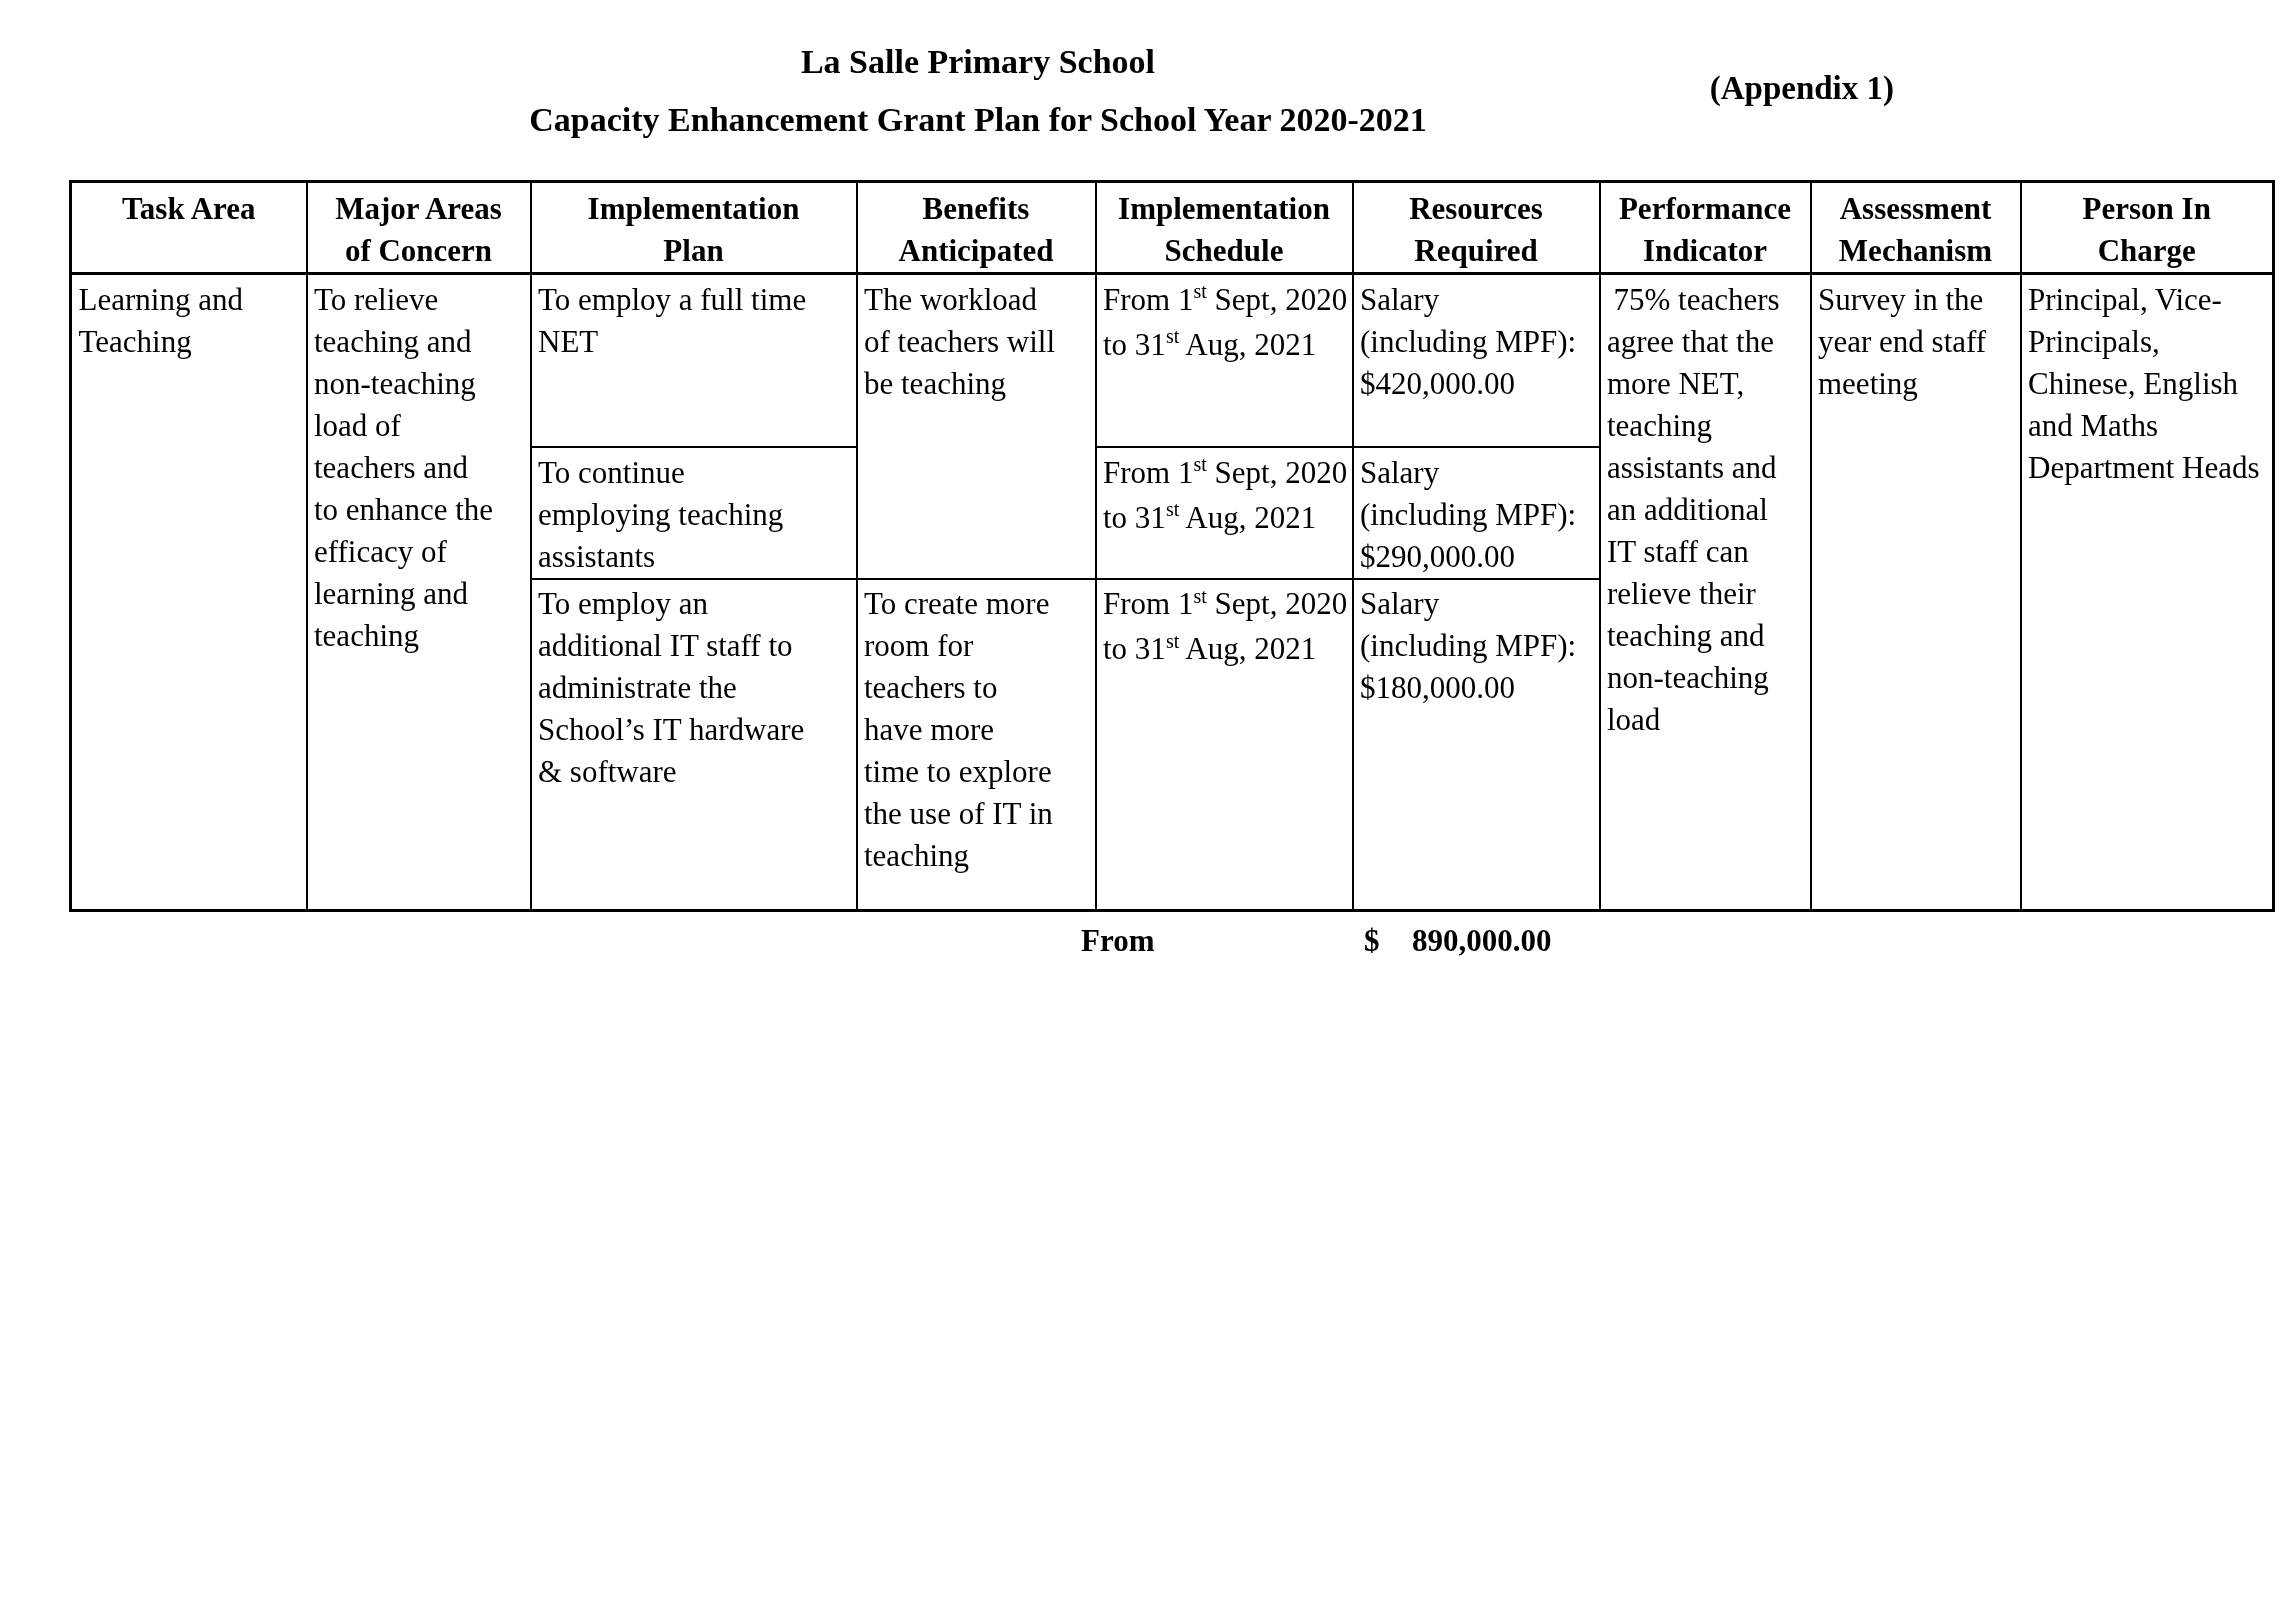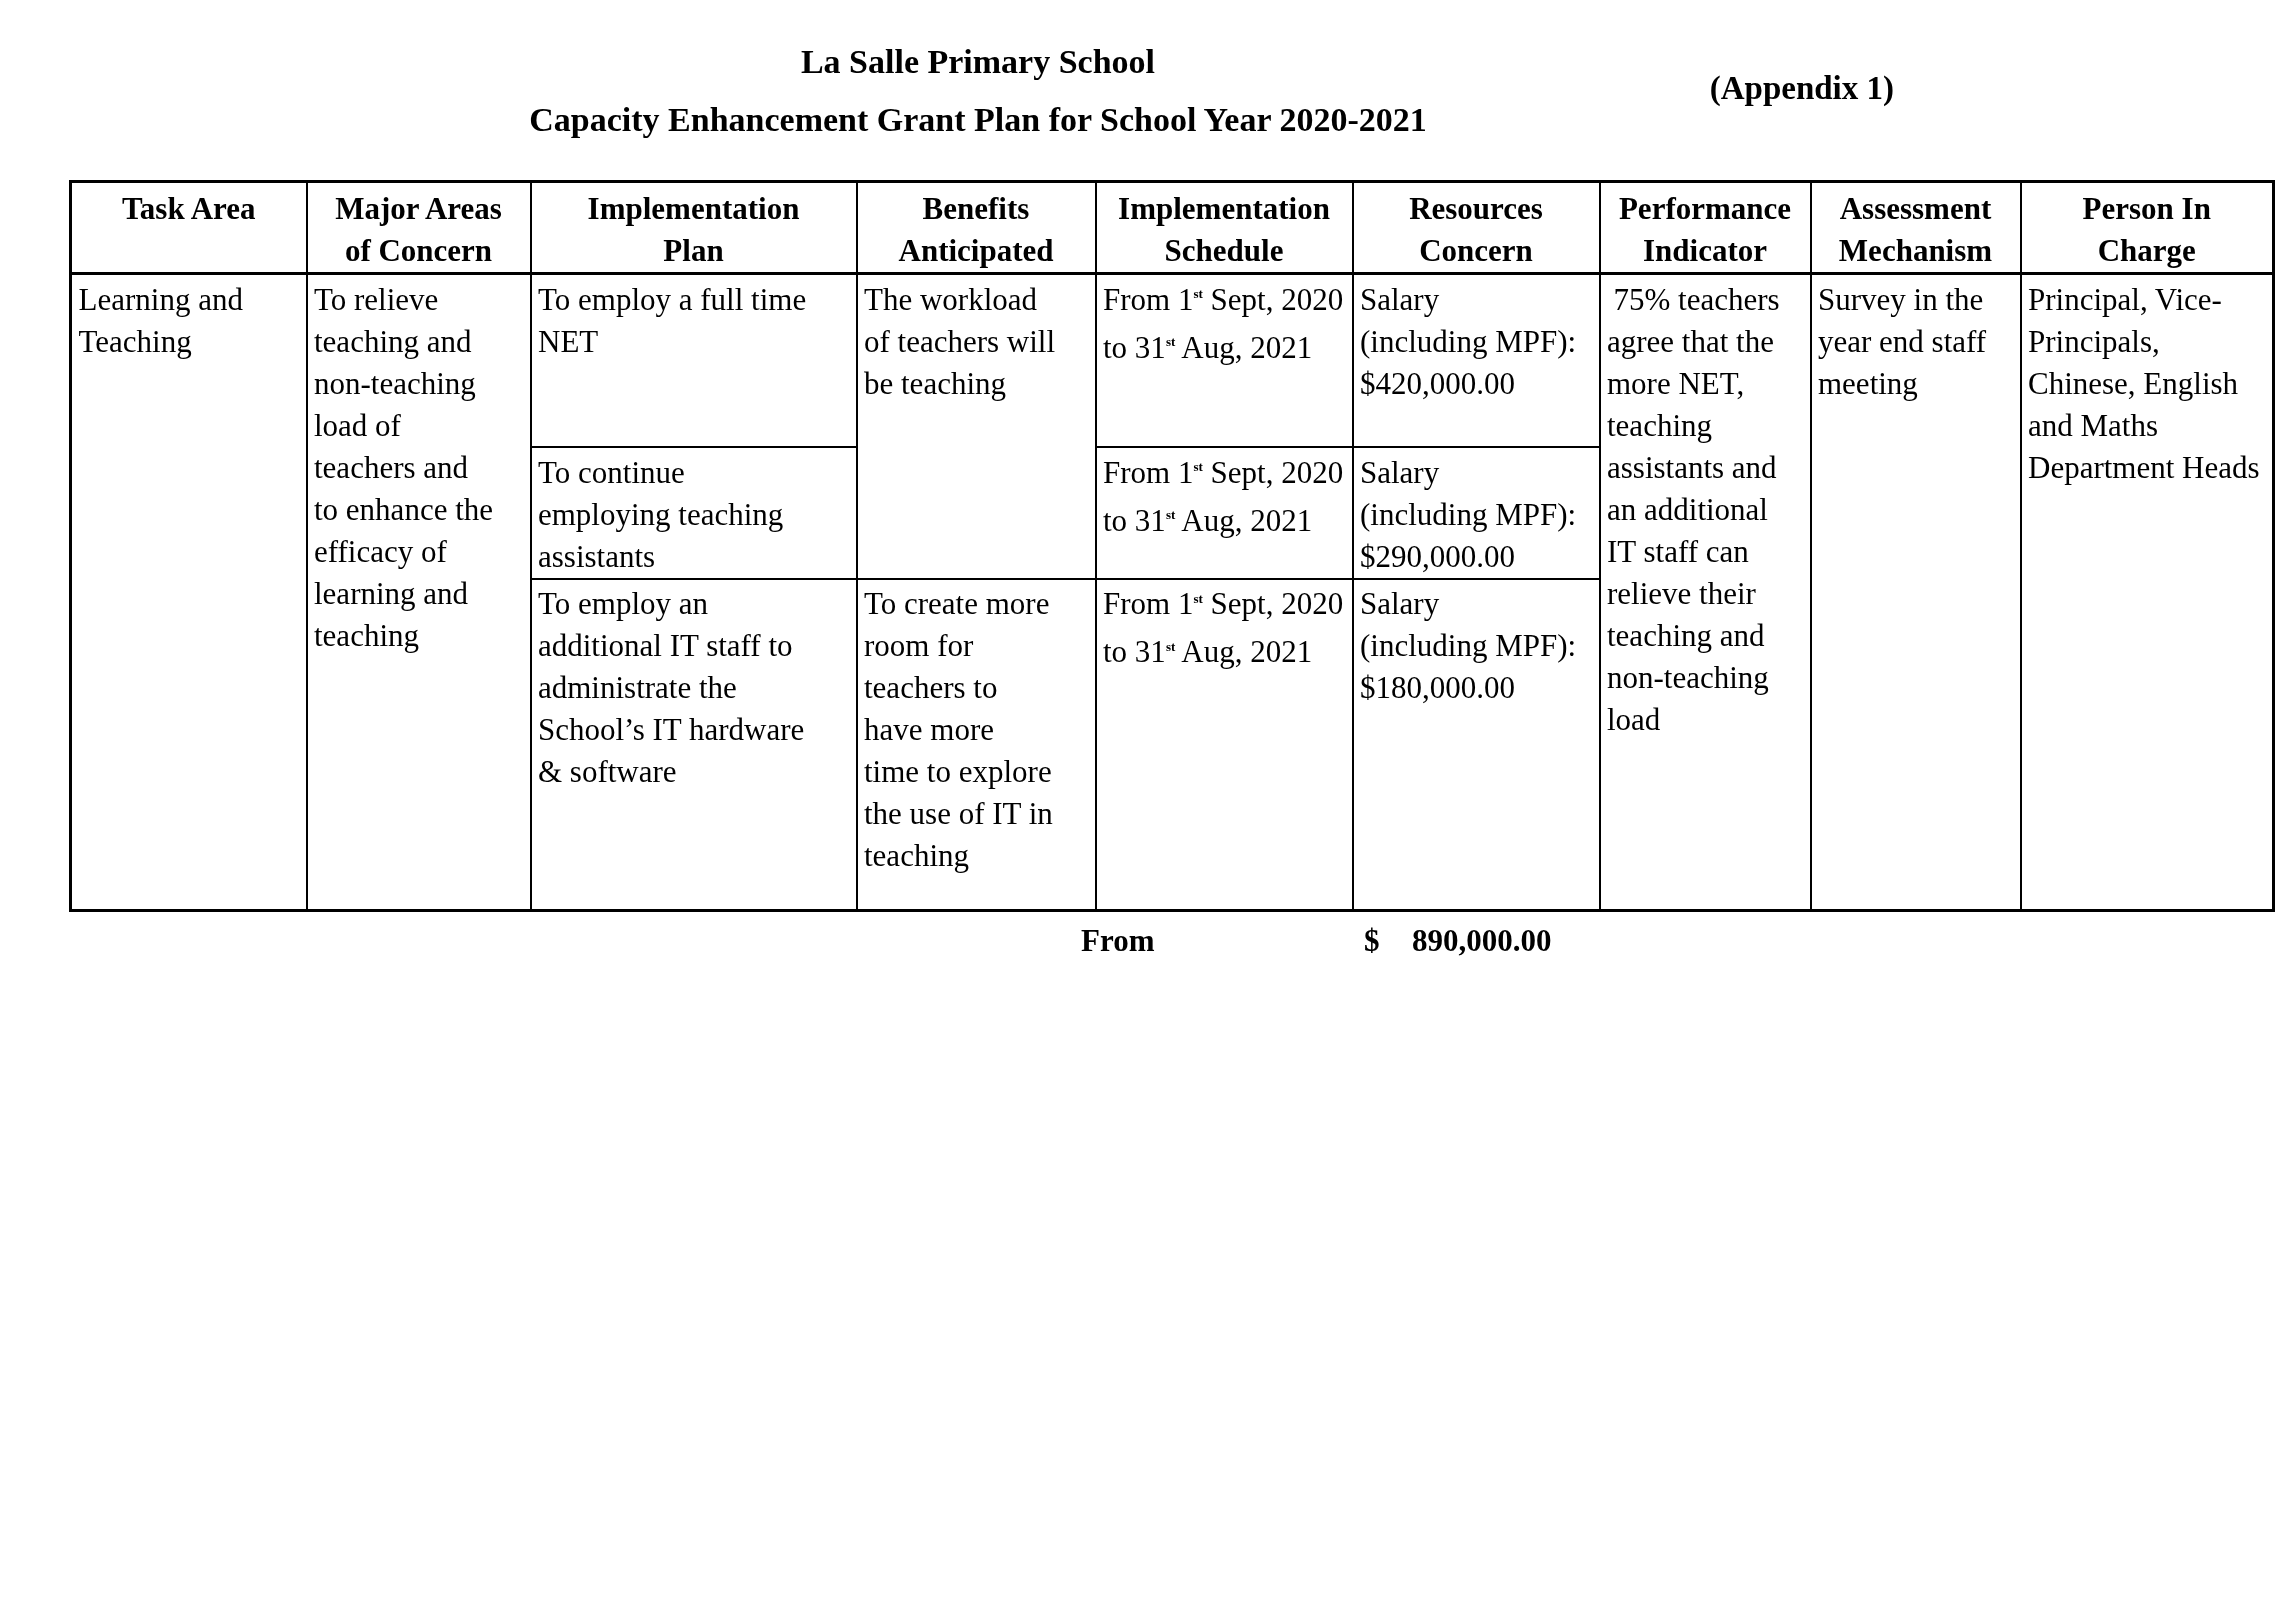--- a/index.html
+++ b/index.html
@@ -34,22 +34,22 @@
   }
   table.grid th {
     font-weight:bold; text-align:center;
     padding:5.2px 1.3px 0 1.3px;
     border-bottom:3.3px solid #000;
     margin-left:35px;
   }
   .ln, .cell-line { white-space:nowrap; }
   td.perf .ln:first-child { padding-left:6.5px; }
   .sup {
-    font-size:13px;
-    position:relative; top:-11.8px;font-weight:bold;
+    font-size:20px;
+    position:relative; top:-11.8px;
   }
   .total-label, .total-currency, .total-amount {
     position:absolute; top:920px;
     font-weight:bold; font-size:31px; line-height:42px;
   }
   .total-label   { left:1081px; }
   .total-currency{ left:1364px; }
   .total-amount  { left:1412px; }
   .note {
     position:absolute; left:55px; top:1011px;
@@ -96,21 +96,21 @@
       <th>
             <div class="ln">Benefits</div>
             <div class="ln">Anticipated</div>
           </th>
       <th>
             <div class="ln">Implementation</div>
             <div class="ln">Schedule</div>
           </th>
       <th>
             <div class="ln">Resources</div>
-            <div class="ln">Concern</div>
+            <div class="ln">Required</div>
           </th>
       <th>
             <div class="ln">Performance</div>
             <div class="ln">Indicator</div>
           </th>
       <th>
             <div class="ln">Assessment</div>
             <div class="ln">Mechanism</div>
           </th>
       <th>

